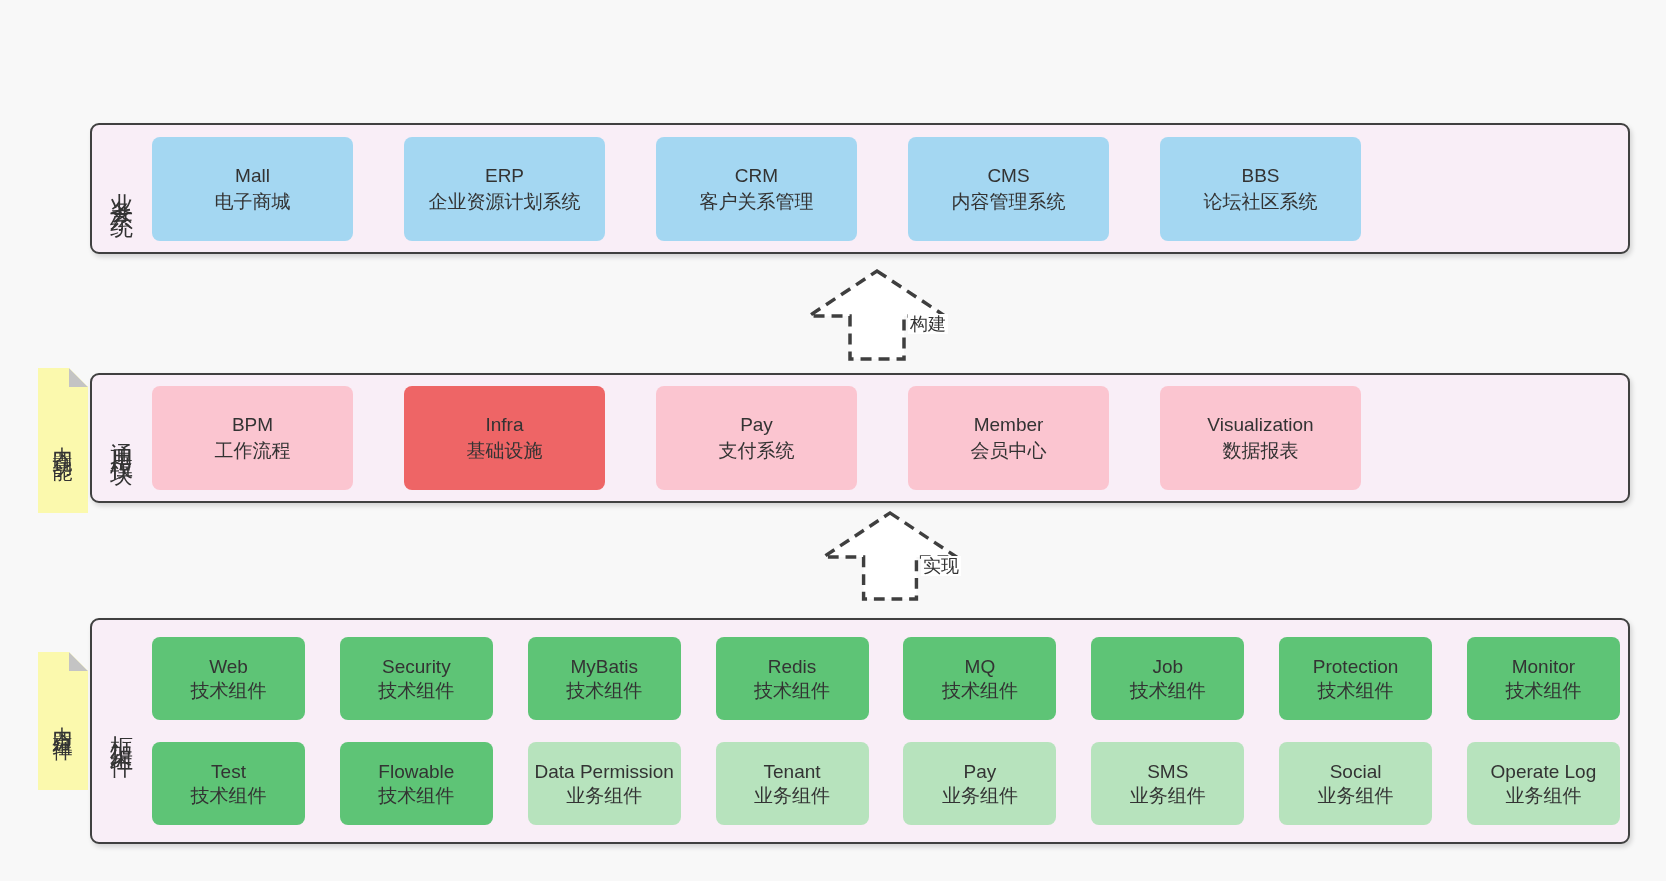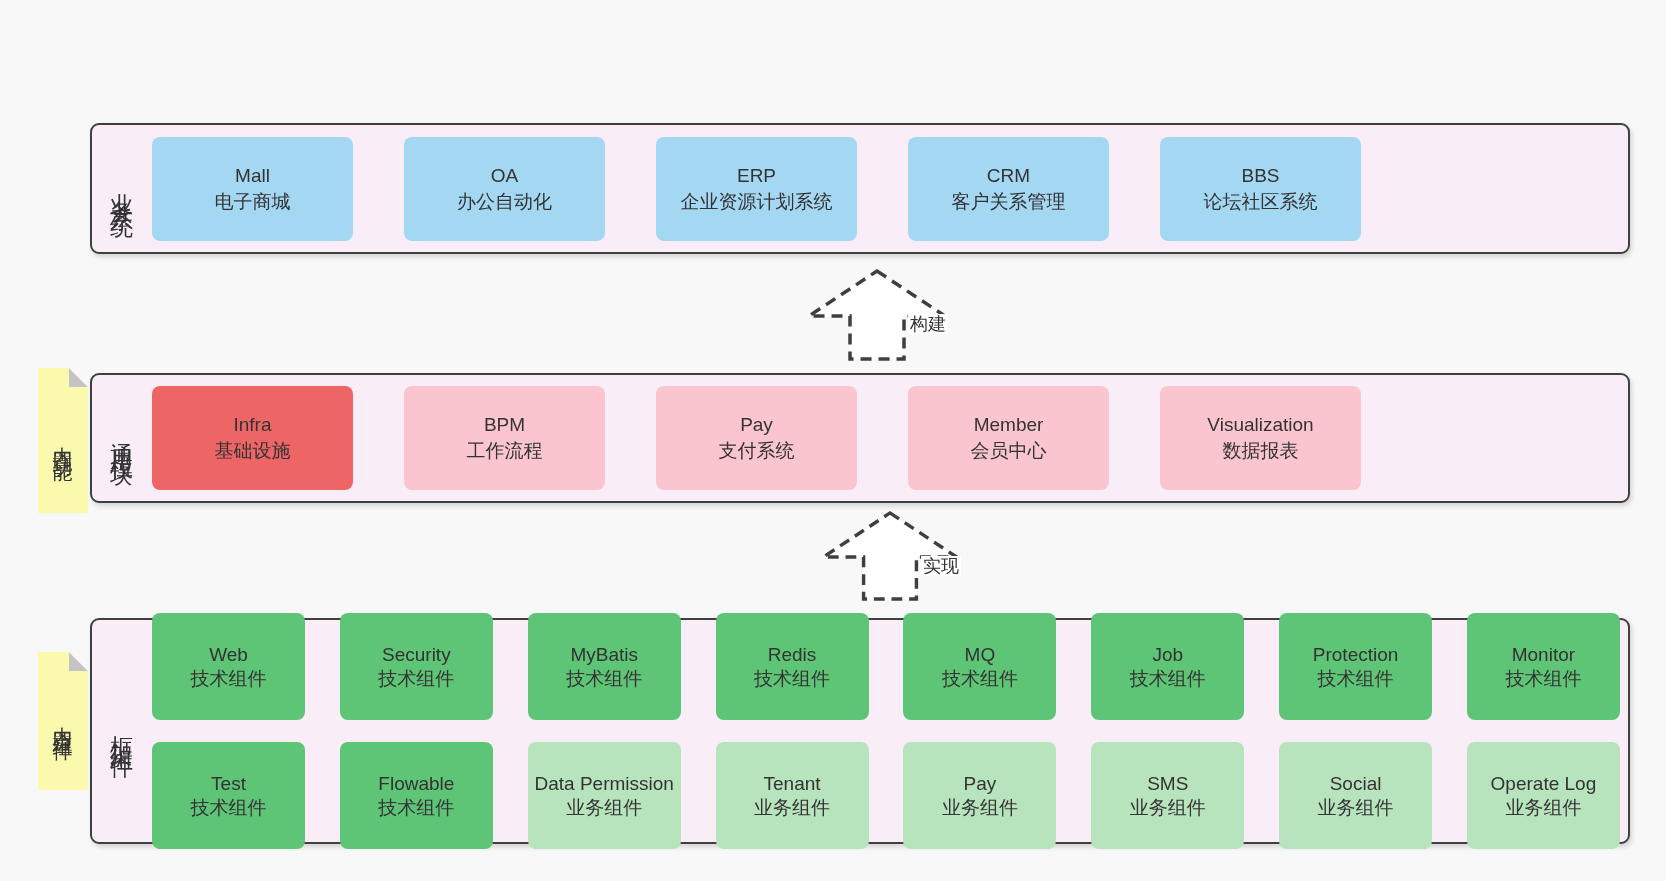--- a/index.html
+++ b/index.html
@@ -30,21 +30,21 @@
   .content { flex:1; display:flex; align-items:center; gap:51px; padding-right:14px; }
   #panel-framework .content { flex-direction:column; justify-content:center; gap:22px; padding-right:8px; }
   .row8 { display:flex; width:100%; justify-content:space-between; }
 
   .box {
     border-radius:8px; display:flex; flex-direction:column;
     align-items:center; justify-content:center; text-align:center;
     font-size:19px; line-height:26px; color:var(--text,#333);
   }
   .w6 { width:201px; height:104px; }
-  .w8 { width:153px; height:107px; line-height:24px; }
+  .w8 { width:153px; height:83px; line-height:24px; }
   .blue       { background:var(--blue,#a4d7f2); }
   .red        { background:var(--red,#ee6566); }
   .pink       { background:var(--pink,#fbc5d0); }
   .green      { background:var(--green-dark,#5ec476); }
   .lightgreen { background:var(--green-light,#b7e3bd);align-items:center; }
 
   .sticky {
     position:absolute; left:38px; width:50px;
     background:var(--sticky-yellow,#fbf9ad);
     clip-path:polygon(0 0, calc(100% - 19px) 0, 100% 19px, 100% 100%, 0 100%);
@@ -81,30 +81,30 @@
   <section class="panel" id="panel-business">
     <div class="vlabel">
       <span>业务系统</span>
     </div>
     <div class="content">
       <div class="box w6 blue">
         <div>Mall</div>
         <div>电子商城</div>
       </div>
       <div class="box w6 blue">
-        <div>OA</div>
-        <div>办公自动化</div>
-      </div>
-      <div class="box w6 blue">
         <div>ERP</div>
         <div>企业资源计划系统</div>
       </div>
       <div class="box w6 blue">
         <div>CRM</div>
         <div>客户关系管理</div>
+      </div>
+      <div class="box w6 blue">
+        <div>CMS</div>
+        <div>内容管理系统</div>
       </div>
       <div class="box w6 blue">
         <div>BBS</div>
         <div>论坛社区系统</div>
       </div>
     </div>
   </section>
 
   <div class="arrow" id="arrow-build">
     <svg viewBox="0 0 141 94">
@@ -118,27 +118,27 @@
   <div class="sticky" id="sticky-modules">
     <div class="fold"></div>
     <span class="stext">内置功能</span>
   </div>
 
   <section class="panel" id="panel-modules">
     <div class="vlabel">
       <span>通用模块</span>
     </div>
     <div class="content">
+      <div class="box w6 pink">
+        <div>BPM</div>
+        <div>工作流程</div>
+      </div>
       <div class="box w6 red">
         <div>Infra</div>
         <div>基础设施</div>
-      </div>
-      <div class="box w6 pink">
-        <div>BPM</div>
-        <div>工作流程</div>
       </div>
       <div class="box w6 pink">
         <div>Pay</div>
         <div>支付系统</div>
       </div>
       <div class="box w6 pink">
         <div>Member</div>
         <div>会员中心</div>
       </div>
       <div class="box w6 pink">

